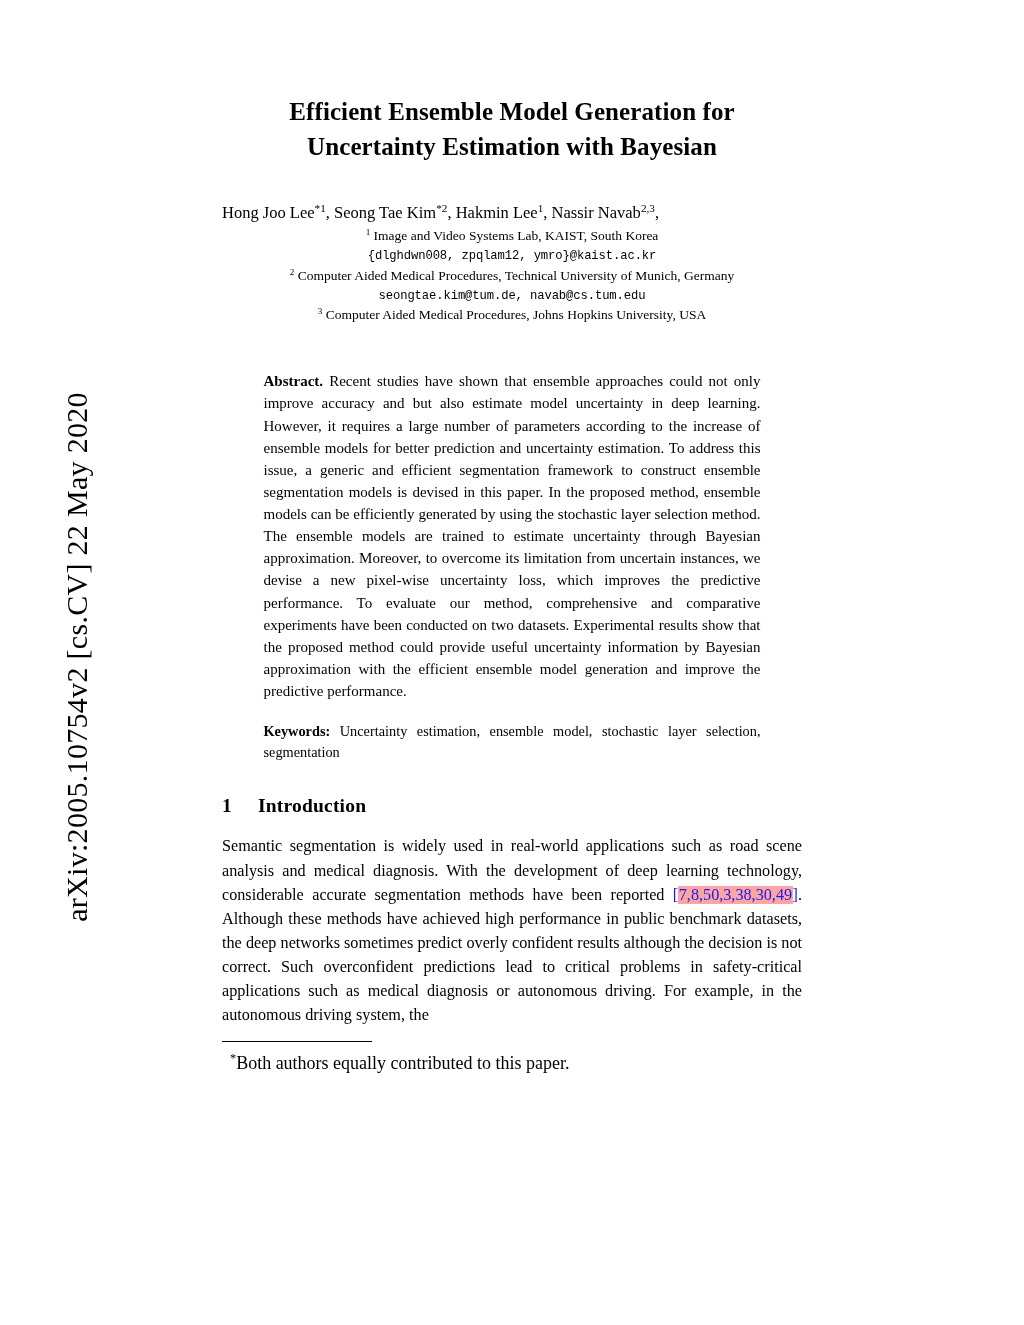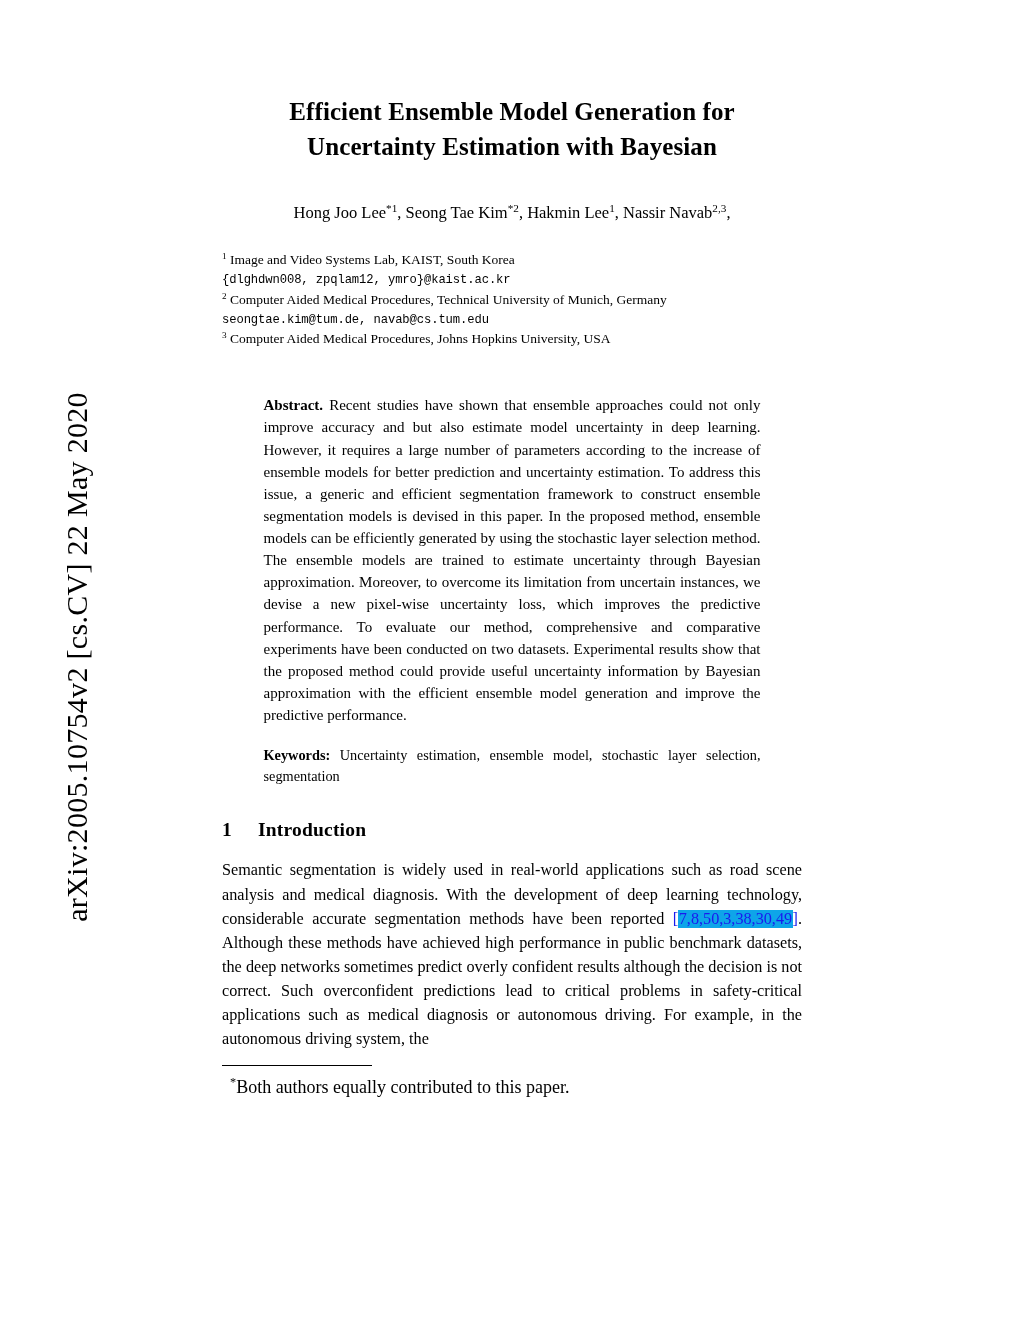--- a/index.html
+++ b/index.html
@@ -50,28 +50,27 @@
     text-align: center;
     font-size: 25px;
     line-height: 1.38;
     font-weight: bold;
     letter-spacing: 0.1px;
   }
   .title .ln { display: block; }
 
   .authors {
     margin-top: 37px;
-    text-align: center;
     font-size: 16.5px;
     line-height: 1.5;
   }
   .authors .ln { display: block; }
 
   .affil {
-    margin-top: 24px;
+    text-align: center;
     font-size: 13.5px;
     line-height: 1.55;
   }
   .affil .ln { display: block; }
   .mono {
     font-family: "Liberation Mono", monospace;
     font-size: 12.2px;
     letter-spacing: -0.1px;
   }
 
@@ -109,21 +108,21 @@
   .body-par {
     margin-top: 17px;
     font-size: 16.2px;
     line-height: 1.49;
     text-align: justify;
     text-justify: inter-word;
     width: 580px;
   }
 
   .cite {
-    background: #0ea5e9;
+    background: #fca5a5;
     color: #1a1aee;
     padding: 0 0.5px;
   }
   .cite-brk { color: #1a1aee; }
 
   .footnote-rule {
     margin-top: 14px;
     width: 150px;
     height: 1px;
     background: #000;

